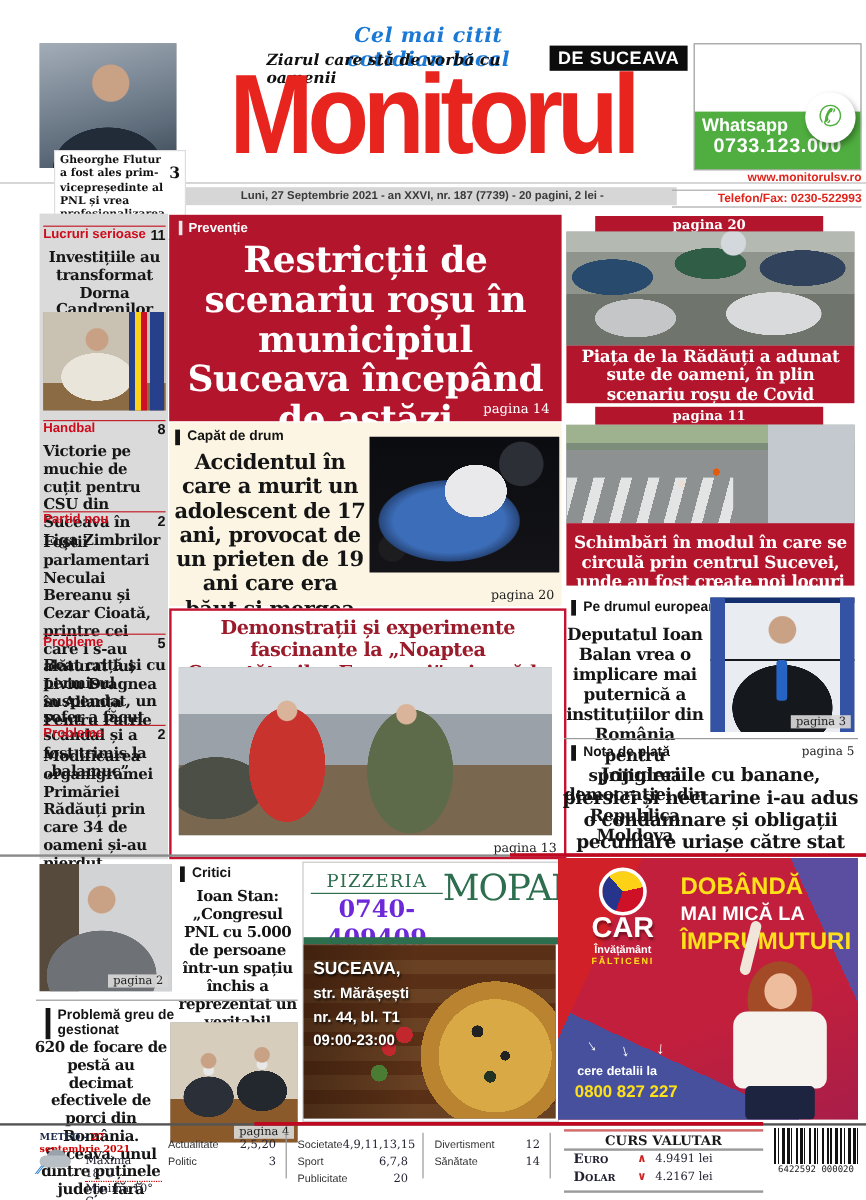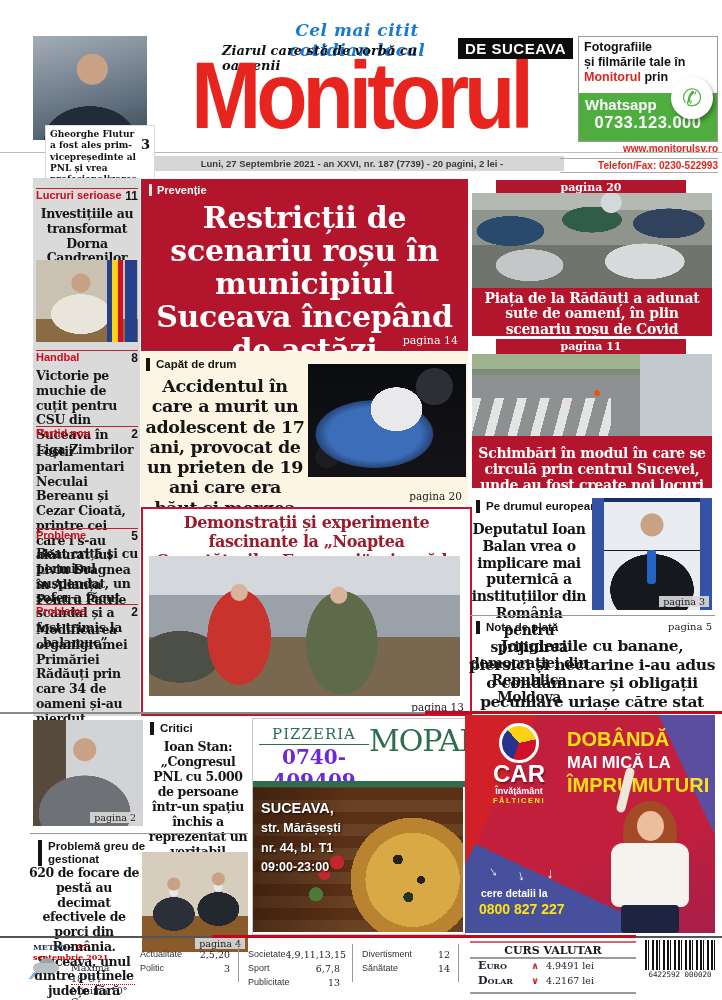--- a/index.html
+++ b/index.html
@@ -213,25 +213,20 @@
   <div class="abs ctr" id="tag-script">Cel mai citit cotidian local</div>
   <div class="abs" id="tag-serif">Ziarul care stă de vorbă cu oamenii</div>
   <div class="abs" id="badge-suceava">DE SUCEAVA</div>
   <div class="abs" id="logo">Monitorul</div>
   <div class="abs" id="dateline">Luni, 27 Septembrie 2021 - an XXVI, nr. 187 (7739) - 20 pagini, 2 lei -</div>
   <div class="abs hr" style="left:0;top:152px;width:722px;"></div>
   <div class="abs" id="site">www.monitorulsv.ro</div>
   <div class="abs" id="phoneline">Telefon/Fax: 0230-522993</div>
 
   <div class="abs" id="wabox">
-    <div class="white">
-      <span>Fotografiile</span><br>
-      <span>și filmările tale în</span><br>
-      <span class="red">Monitorul</span><span> prin</span>
-    </div>
     <div class="green">
       <div class="wa">Whatsapp</div>
       <div class="num">0733.123.000</div>
     </div>
     <div class="wa-icon">✆</div>
   </div>
 
   <div class="ph" id="ph-flutur"></div>
   <div class="abs" id="flutur-cap">
     <span class="pg">3</span>
@@ -405,21 +400,21 @@
     <div class="f-row">
         <span class="f-label">Societate</span>
         <span class="f-val">4,9,11,13,15</span>
       </div>
     <div class="f-row">
         <span class="f-label">Sport</span>
         <span class="f-val">6,7,8</span>
       </div>
     <div class="f-row">
         <span class="f-label">Publicitate</span>
-        <span class="f-val">13</span>
+        <span class="f-val">20</span>
       </div>
   </div>
   <div class="fsep" style="left:352px;"></div>
   <div class="abs" id="fcol3">
     <div class="f-row">
         <span class="f-label">Divertisment</span>
         <span class="f-val">12</span>
       </div>
     <div class="f-row">
         <span class="f-label">Sănătate</span>

